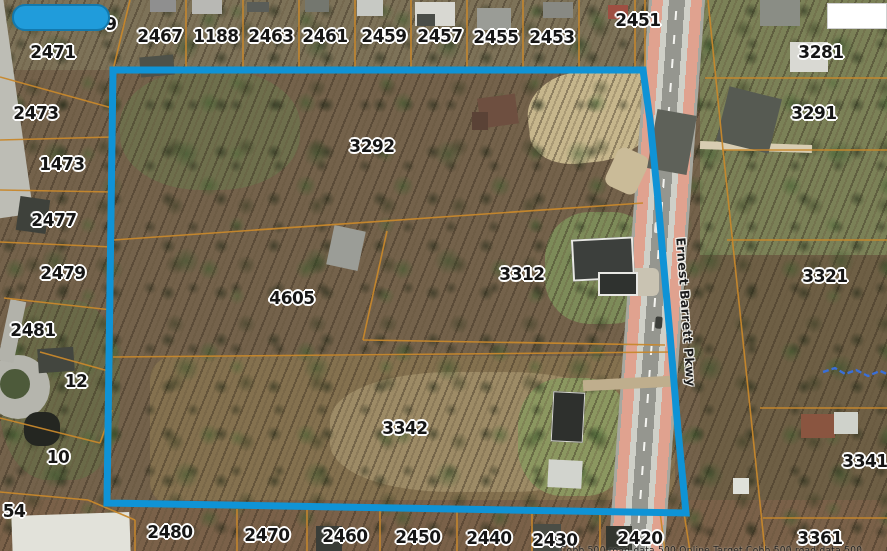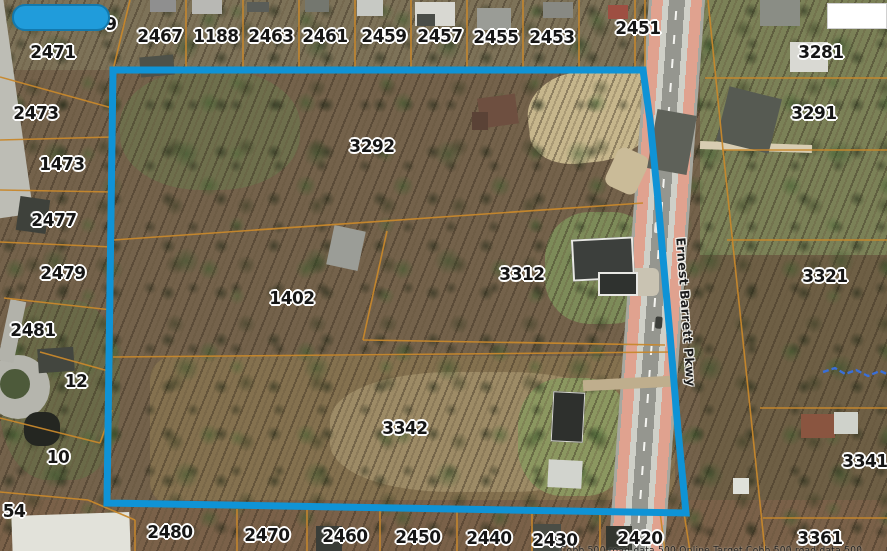--- a/index.html
+++ b/index.html
@@ -170,25 +170,25 @@
       <div class="plabel" style="left: 14px; top: 511px;">54</div>
       <div class="plabel" style="left: 111px; top: 24px;">9</div>
       <div class="plabel" style="left: 160px; top: 36px;">2467</div>
       <div class="plabel" style="left: 216px; top: 36px;">1188</div>
       <div class="plabel" style="left: 271px; top: 36px;">2463</div>
       <div class="plabel" style="left: 325px; top: 36px; text-align: right;">2461</div>
       <div class="plabel" style="left: 384px; top: 36px;">2459</div>
       <div class="plabel" style="left: 440px; top: 36px;">2457</div>
       <div class="plabel" style="left: 496px; top: 37px;">2455</div>
       <div class="plabel" style="left: 552px; top: 37px;">2453</div>
-      <div class="plabel" style="left: 614px; top: 28px; padding-left: 48px;">2451</div>
+      <div class="plabel" style="left: 614px; top: 20px; padding-left: 48px;">2451</div>
       <div class="plabel" style="left: 821px; top: 52px;">3281</div>
       <div class="plabel" style="left: 814px; top: 113px;">3291</div>
       <div class="plabel" style="left: 372px; top: 146px;">3292</div>
-      <div class="plabel" style="left: 292px; top: 298px;">1402</div>
+      <div class="plabel" style="left: 292px; top: 298px;">4605</div>
       <div class="plabel" style="left: 522px; top: 274px;">3312</div>
       <div class="plabel" style="left: 405px; top: 428px;">3342</div>
       <div class="plabel" style="left: 825px; top: 276px;">3321</div>
       <div class="plabel" style="left: 865px; top: 461px;">3341</div>
       <div class="plabel" style="left: 170px; top: 532px;">2480</div>
       <div class="plabel" style="left: 267px; top: 535px;">2470</div>
       <div class="plabel" style="left: 345px; top: 536px;">2460</div>
       <div class="plabel" style="left: 418px; top: 537px;">2450</div>
       <div class="plabel" style="left: 489px; top: 538px;">2440</div>
       <div class="plabel" style="left: 555px; top: 540px;">2430</div>

